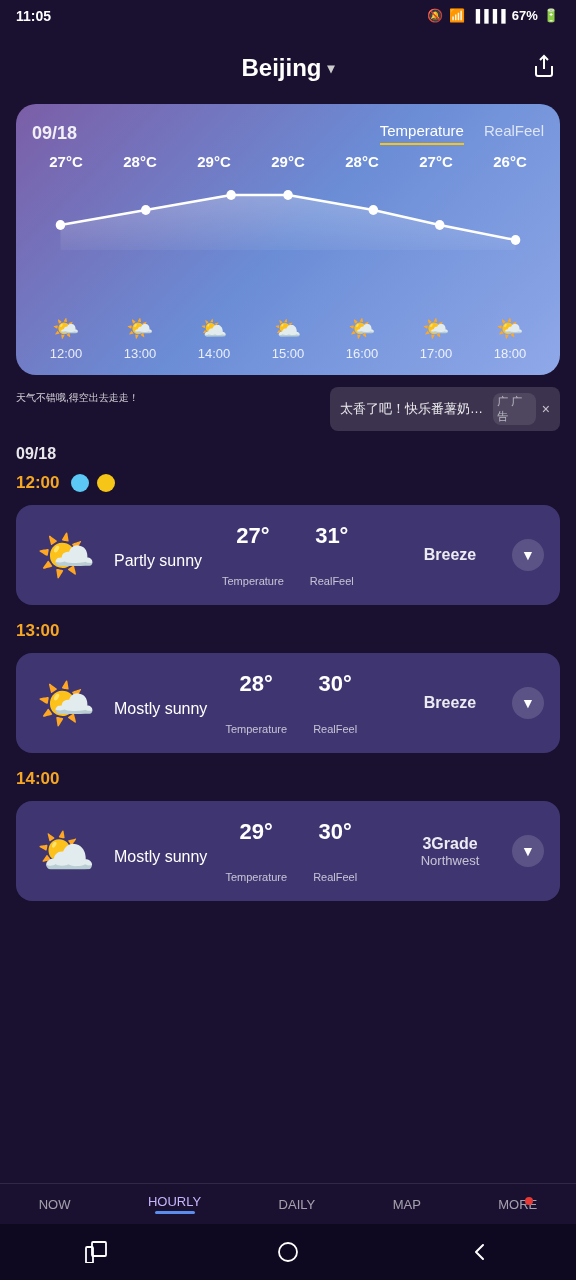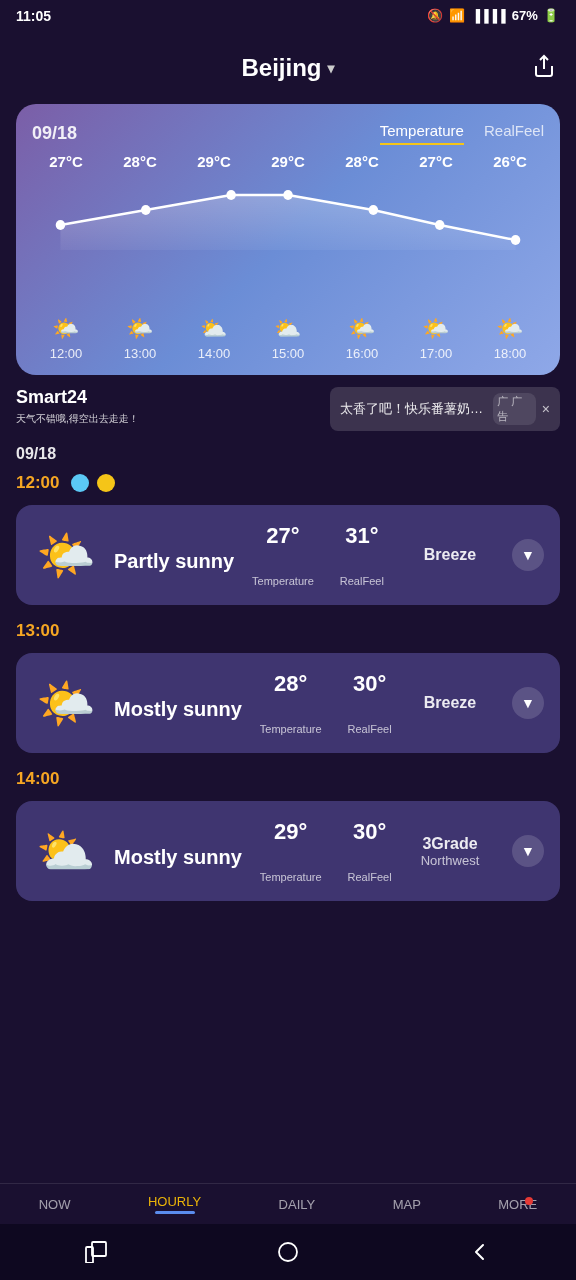--- a/index.html
+++ b/index.html
@@ -223,22 +223,22 @@
       align-items: center;
       gap: 14px;
     }
     .weather-icon-large {
       font-size: 48px;
       width: 68px;
       text-align: center;
       flex-shrink: 0;
     }
     .weather-condition {
-      font-size: 20px;
-      font-weight: 700;
+      font-size: 16px;
+      font-weight: 400;
       line-height: 1.3;
       min-width: 90px;
       margin-top: 12px;
     }
     .weather-temps {
       display: flex;
       flex-direction: column;
       align-items: center;
       margin-left: 4px;
       gap: 24px;
@@ -299,21 +299,21 @@
     .nav-item {
       display: flex;
       flex-direction: column;
       align-items: center;
       cursor: pointer;
       font-size: 13px;
       color: rgba(255,255,255,0.6);
       gap: 2px;
     }
     .nav-item.active {
-      color: #eab308;
+      color: #c4b5fd;
     }
     .nav-active-dot {
       width: 40px;
       height: 3px;
       background: #5b8dee;
       border-radius: 2px;
     }
     .nav-red-dot {
       width: 8px;
       height: 8px;
@@ -431,21 +431,20 @@
     <span class="time-label">14:00</span>
     <span class="time-label">15:00</span>
     <span class="time-label">16:00</span>
     <span class="time-label">17:00</span>
     <span class="time-label">18:00</span>
   </div>
 </div>
 
 <div class="banner-section">
   <div class="banner-left">
-    <div class="banner-title">Smart24</div>
     <div class="banner-sub">天气不错哦,得空出去走走！</div>
   </div>
   <div class="ad-banner">
     <span class="ad-text">太香了吧！快乐番薯奶茶...</span>
     <span class="ad-tag">广 广告</span>
     <span class="ad-close">×</span>
   </div>
 </div>
 
 <div class="date-section">09/18</div>

